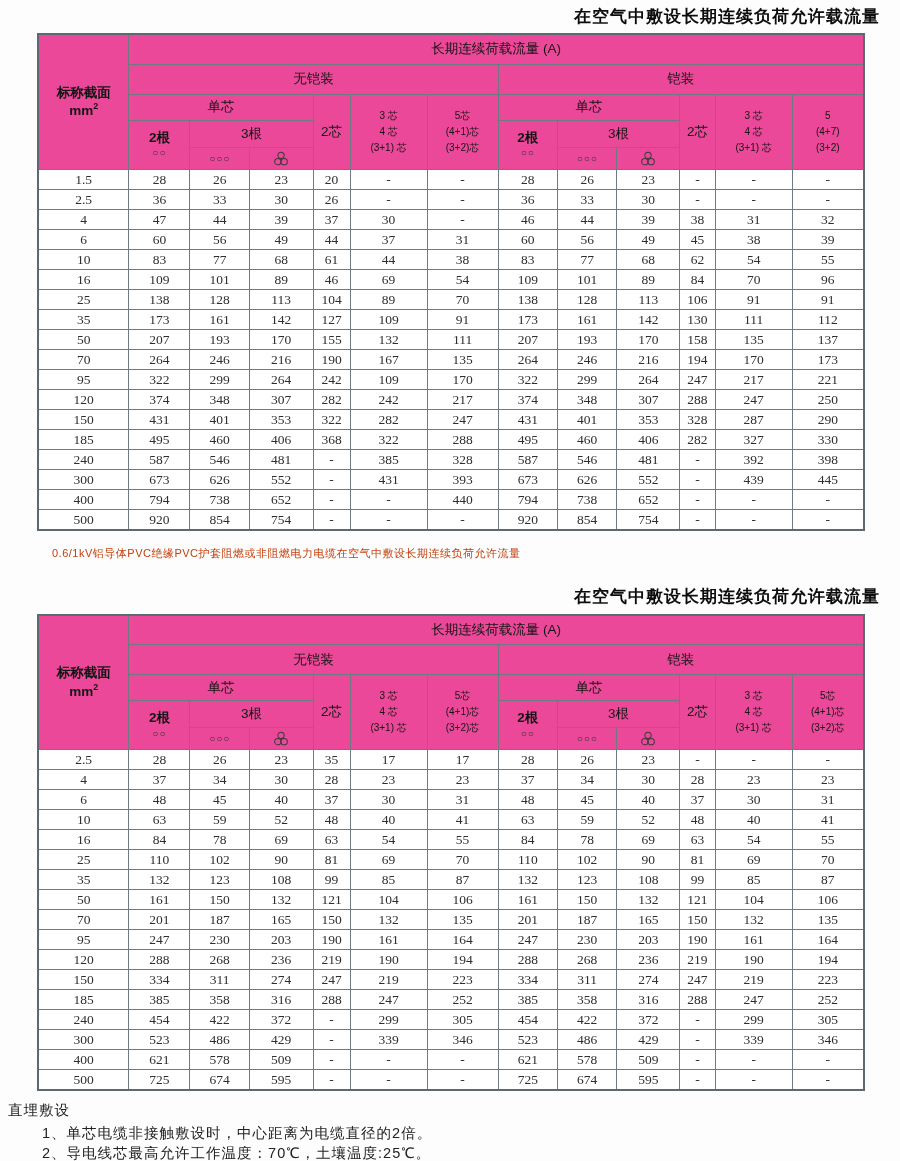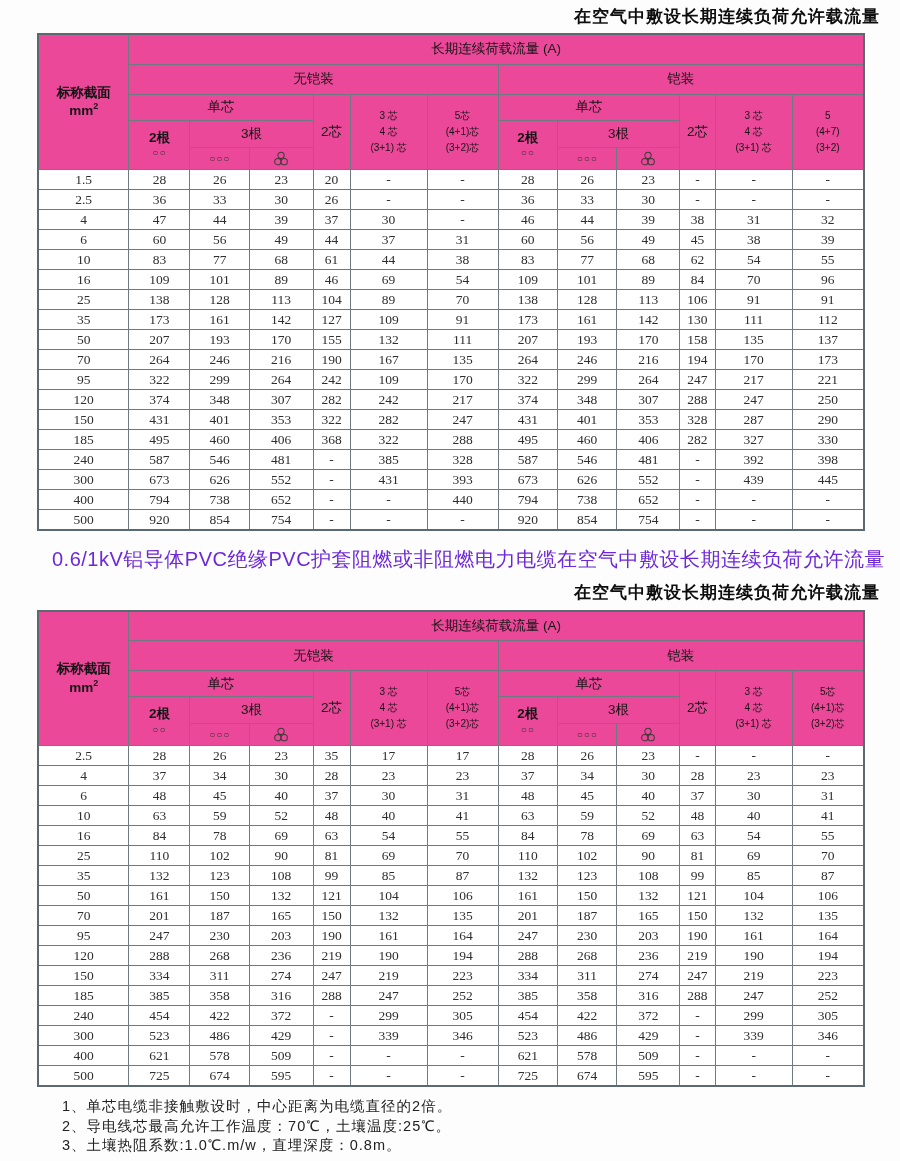--- a/index.html
+++ b/index.html
@@ -51,28 +51,28 @@
   tr.hr4 { height:27px; }
   tr.hr5 { height:22px; }
 
   th .ml { display:block; line-height:1.6; font-size:10px; }
   th .sub { display:block; line-height:1.2;font-weight:bold; }
   .circles { font-size:10px; letter-spacing:1px; color:#333; display:block; line-height:1.3; }
   .sup2 { font-size:9px; vertical-align:super; }
   .trefoil-svg { display:inline-block; vertical-align:middle; }
 
   .caption {
-    font-size:20px; color:#6d28d9;
-    margin:15px 0 0 52px;
+    font-size:11px; color:#c2410c;
+    margin:15px 0 16px 52px;
     letter-spacing:0.5px;
   }
 
   .notes { margin:10px 0 0 8px; font-size:14.5px; color:#222; }
   .notes .nt { margin-bottom:4px; letter-spacing:1px; }
-  .notes .ni { margin-left:54px; line-height:1.35; letter-spacing:1px; }
+  .notes .ni { margin-left:34px; line-height:1.35; letter-spacing:1px; }
 </style>
 </head>
 <body>
 
 <div class="page">
 
   <div class="doc-title">在空气中敷设长期连续负荷允许载流量</div>
 
   <table class="ct">
     <colgroup>
@@ -783,18 +783,19 @@
           <td>674</td>
           <td>595</td>
           <td>-</td>
           <td>-</td>
           <td>-</td>
         </tr>
       </tbody>
   </table>
 
   <div class="notes">
+    <div class="nt">直埋敷设</div>
     <div class="ni">1、单芯电缆非接触敷设时，中心距离为电缆直径的2倍。</div>
     <div class="ni">2、导电线芯最高允许工作温度：70℃，土壤温度:25℃。</div>
     <div class="ni">3、土壤热阻系数:1.0℃.m/w，直埋深度：0.8m。</div>
   </div>
 
 </div>
 
 </body></html>

